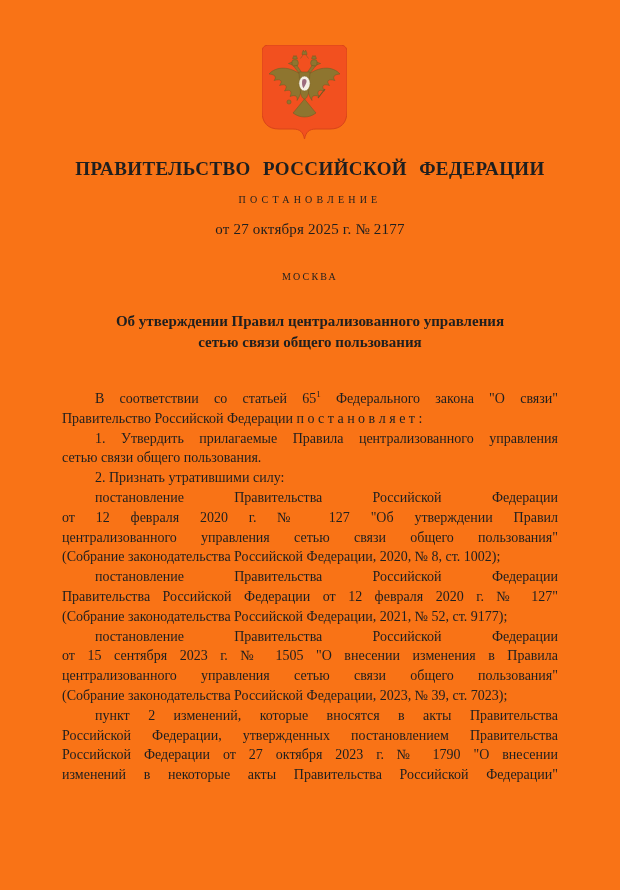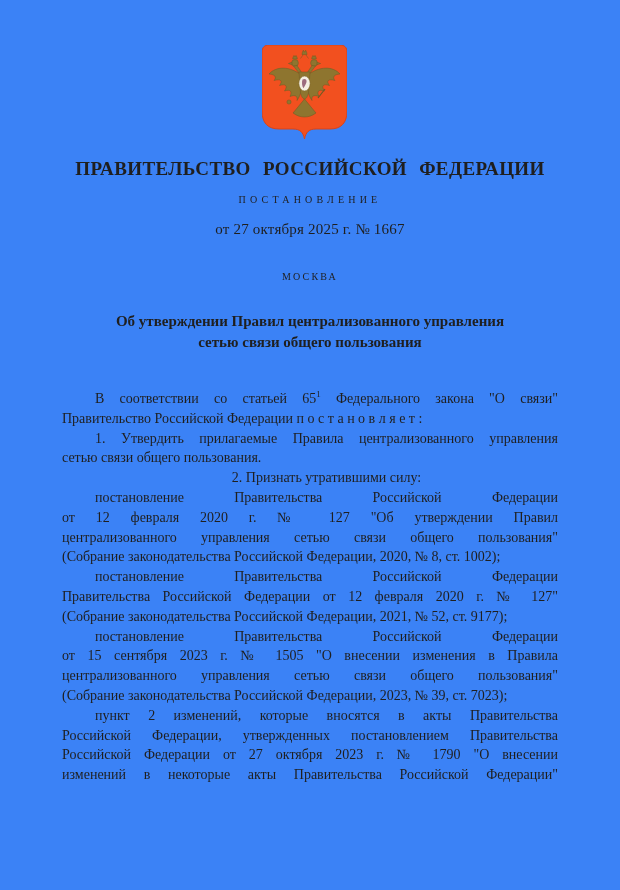--- a/index.html
+++ b/index.html
@@ -4,21 +4,21 @@
 <style>
   html, body {
     margin: 0;
     padding: 0;
     background: #ffffff;
   }
   .page {
     position: relative;
     width: 620px;
     height: 890px;
-    background: #3b82f6;
+    background: #f97316;
     font-family: "Liberation Serif", "DejaVu Serif", serif;
     color: #1f1f1f;
     overflow: hidden;
   }
   .emblem {
     position: absolute;
     left: 262px;
     top: 45px;
     width: 85px;
     height: 96px;
@@ -72,21 +72,21 @@
     line-height: 19.8px;
     margin-top: 36px;
   }
   .line { width: 496px; }
   .line-just {
     text-align: justify;
     text-align-last: justify;
     text-justify: inter-word;
   }
   .line-last { text-align: left; }
-  .line-indent { text-indent: 33px; text-align: center; }
+  .line-indent { text-indent: 33px; }
   .line sup {
     font-size: 9px;
     line-height: 0;
     vertical-align: super;
   }
   .line b { font-weight: normal; }
 </style>
 </head>
 <body>
 
@@ -113,21 +113,21 @@
       <path d="M56 53 L63 44" fill="none" stroke-width="1.2"></path>
     </g>
     <ellipse cx="42.5" cy="38.5" rx="5.6" ry="7.4" stroke="#7A6428" stroke-width="0.5" fill="#F4EFE3"></ellipse>
     <path d="M40.5 34.5 C43 33 45 34.5 44.5 37 C44 39.5 42.2 42 41.5 43.2 C40 41.2 39.5 37.5 40.5 34.5 Z" fill="#9C6B7E"></path>
   </svg>
 
   <div class="centered-block gov-title">ПРАВИТЕЛЬСТВО РОССИЙСКОЙ ФЕДЕРАЦИИ</div>
 
   <div class="centered-block doc-type">ПОСТАНОВЛЕНИЕ</div>
 
-  <div class="centered-block date-line">от 27 октября 2025 г. № 1667</div>
+  <div class="centered-block date-line">от 27 октября 2025 г. № 2177</div>
 
   <div class="centered-block city">МОСКВА</div>
 
   <div class="centered-block doc-title">
     <div>Об утверждении Правил централизованного управления</div>
     <div>сетью связи общего пользования</div>
   </div>
 
   <div class="body-text">
       <div class="line line-just line-indent">В соответствии со статьей 65<sup>1</sup> Федерального закона "О связи"</div>

